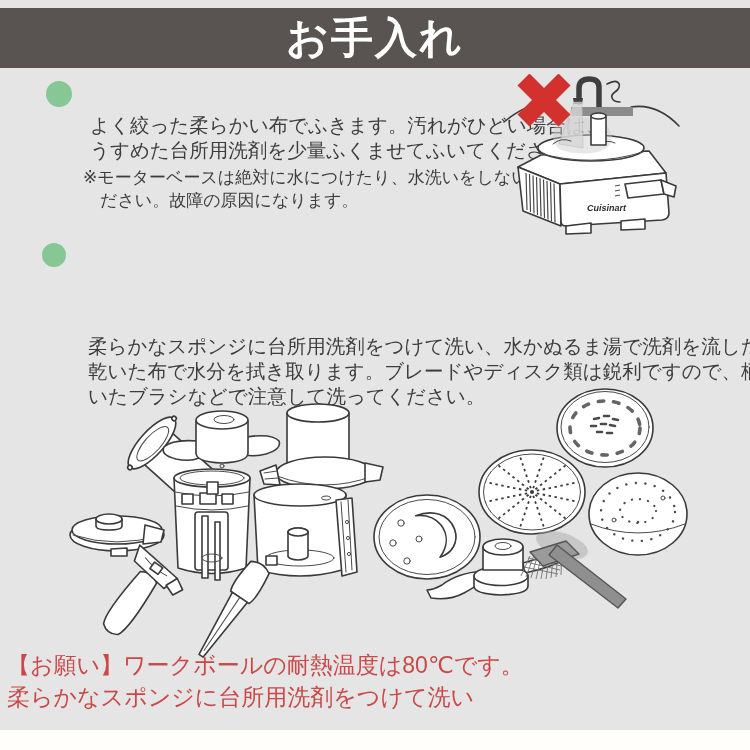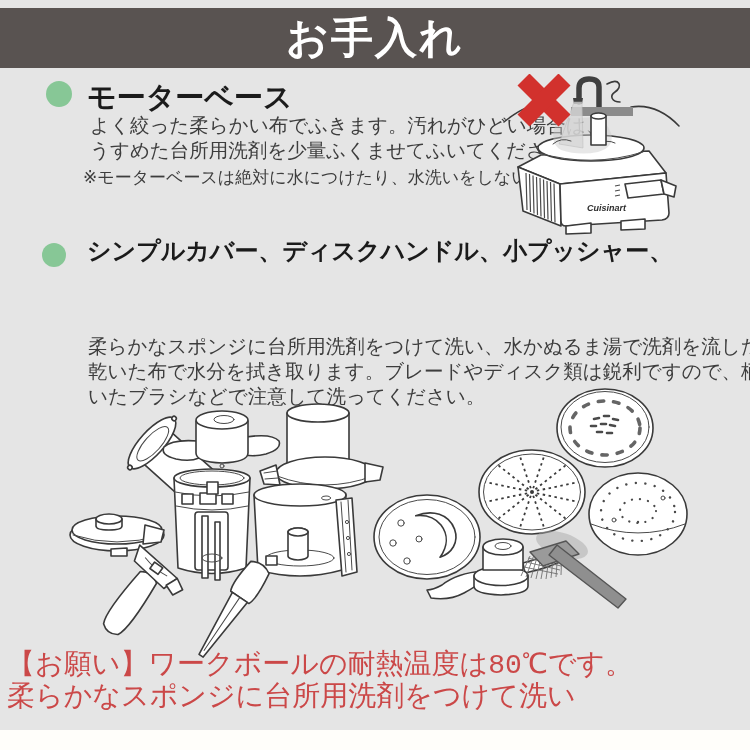--- a/index.html
+++ b/index.html
@@ -28,43 +28,43 @@
     font-size:24px;font-weight:800;color:#1b1b1b;line-height:28px;white-space:nowrap;
   }
   .body-line{
     font-size:19.5px;color:#3d3d3d;line-height:25px;white-space:nowrap;
   }
   .note-line{
     font-size:17px;color:#3d3d3d;line-height:23px;white-space:nowrap;
   }
   .note-indent{padding-left:17px;}
   .notice-line{
-    font-size:28px;color:#cb4848;line-height:31.5px;white-space:nowrap;font-family:Liberation Mono, monospace;
+    font-size:23px;color:#cb4848;line-height:31.5px;white-space:nowrap;
   }
   svg .ln{fill:none;stroke:#3a3a3a;stroke-width:1.6;stroke-linejoin:round;stroke-linecap:round;}
   svg .wh{fill:#ffffff;stroke:#3a3a3a;stroke-width:1.6;stroke-linejoin:round;}
   svg .thin{fill:none;stroke:#4a4a4a;stroke-width:1;stroke-linecap:round;}
 </style>
 </head>
 <body>
 
 <div class="page">
 
   <div class="abs header-bar">
     <span>お手入れ</span>
   </div>
 
   <div class="abs bullet" style="left:46px;top:81px;width:26px;height:26px;"></div>
-  <div class="abs h1" style="left:87px;top:78px;">モーターベース</div>
   <div class="abs" style="left:90px;top:113px;">
     <div class="body-line">よく絞った柔らかい布でふきます。汚れがひどい場合は、</div>
     <div class="body-line">うすめた台所用洗剤を少量ふくませてふいてください。</div>
   </div>
   <div class="abs" style="left:83px;top:166px;">
     <div class="note-line">※モーターベースは絶対に水につけたり、水洗いをしないでく</div>
+    <div class="note-line note-indent">ださい。故障の原因になります。</div>
   </div>
 
   <svg class="abs" style="left:503px;top:74px;" width="244" height="164" viewBox="0 0 244 164">
 
     <path class="ln" d="M 1,48 Q 28,26 48,31"></path>
     <path class="ln" d="M 128,33 Q 154,29 176,52"></path>
 
     <path d="M 76,28 L 76,14 Q 76,5 86,5 Q 96,5 96,13 L 96,35" fill="none" stroke="#3f3f3f" stroke-width="5.5" stroke-linecap="round"></path>
     <path d="M 70,24 L 80,24 L 79,30 L 71,30 Z" fill="#3f3f3f"></path>
     <path class="ln" d="M 104,10 C 117,3 120,13 112,18 C 106,22 109,28 117,28"></path>
@@ -93,21 +93,20 @@
     <ellipse class="wh" cx="95.5" cy="42" rx="7.5" ry="3"></ellipse>
 
     <g transform="translate(41,26)">
       <rect x="-29" y="-8.5" width="58" height="17" transform="rotate(45)" fill="#d2312d"></rect>
       <rect x="-29" y="-8.5" width="58" height="17" transform="rotate(-45)" fill="#d2312d"></rect>
     </g>
   </svg>
 
   <div class="abs bullet" style="left:42px;top:243px;width:24px;height:24px;"></div>
   <div class="abs" style="left:87px;top:237px;">
-    <div class="h2-line">シンプルカバー、ディスクハンドル、小プッシャー、</div>
   </div>
   <div class="abs" style="left:88px;top:334px;">
     <div class="body-line">柔らかなスポンジに台所用洗剤をつけて洗い、水かぬるま湯で洗剤を流した後、</div>
     <div class="body-line">乾いた布で水分を拭き取ります。ブレードやディスク類は鋭利ですので、柄のつ</div>
     <div class="body-line">いたブラシなどで注意して洗ってください。</div>
   </div>
 
   <svg class="abs" style="left:55px;top:385px;" width="695" height="275" viewBox="0 0 695 275">
 
     <g transform="translate(97,58) rotate(-48)">

